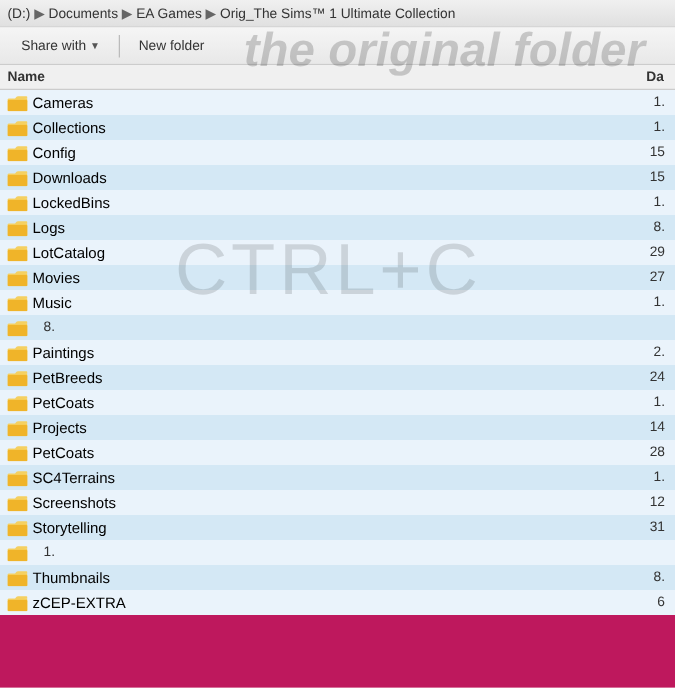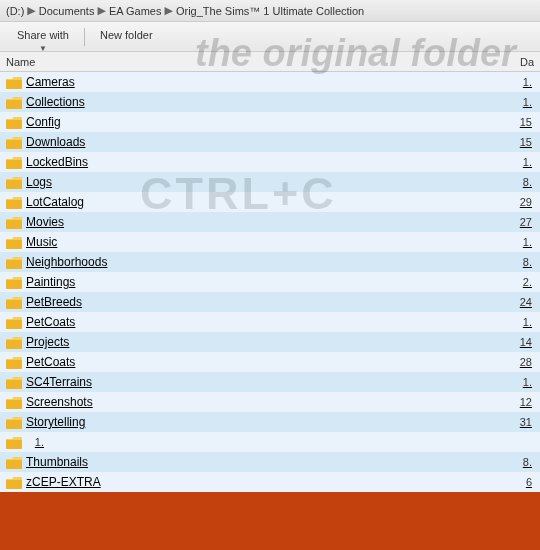--- a/index.html
+++ b/index.html
@@ -47,21 +47,20 @@
       align-items: center;
       gap: 3px;
       padding: 2px 8px;
       border: 1px solid transparent;
       background: transparent;
       cursor: pointer;
       font-size: 11px;
       color: #333;
       height: 22px;
       border-radius: 2px;
-      flex-direction: column;
     }
     .toolbar-divider {
       width: 1px;
       height: 18px;
       background: #bbb;
       margin: 0 4px;
     }
     .dropdown-arrow {
       font-size: 8px;
       color: #555;
@@ -84,40 +83,39 @@
       background: #f0f0f0;
       border-bottom: 1px solid #ccc;
       height: 20px;
       align-items: center;
       padding: 0 6px;
     }
     .col-name {
       flex: 1;
       font-size: 11px;
       color: #333;
-      font-weight: 400;
+      font-weight: 700;
       cursor: pointer;
       display: flex;
       align-items: center;
       gap: 3px;
     }
     .col-date {
       width: 20px;
       font-size: 11px;
       color: #333;
-      font-weight: 400;
-      text-align: right;
+      font-weight: 700;
+      text-align: center;
     }
 
     
     .file-list {
       overflow-y: auto;
       height: calc(550px - 22px - 30px - 20px);
-      background: #c2410c;
-      text-decoration: underline;
+      background: #be185d;
     }
     .file-row {
       display: flex;
       align-items: center;
       padding: 0 6px;
       height: 20px;
       cursor: pointer;
       border-bottom: none;
     }
     .file-row:nth-child(odd) {
@@ -151,24 +149,24 @@
       width: 20px;
       font-size: 11px;
       color: #333;
       text-align: right;
       padding-right: 2px;
     }
 
     
     .ctrl-overlay {
       position: absolute;
-      top: 168px;
+      top: 182px;
       left: 140px;
-      font-size: 45px;
-      font-weight: 700;
+      font-size: 58px;
+      font-weight: 400;
       color: rgba(0,0,0,0.13);
       pointer-events: none;
       z-index: 20;
       letter-spacing: 3px;
     }
   </style>
 </head>
 <body>
 
 <div class="title-bar">
@@ -184,21 +182,21 @@
 <div class="toolbar">
   <button class="toolbar-btn">
     <span>Share with</span>
     <span class="dropdown-arrow">▼</span>
   </button>
   <div class="toolbar-divider"></div>
   <button class="toolbar-btn">
     <span>New folder</span>
   </button>
 
-  <div class="overlay-folder-text" style="position:absolute;top:32px;left:195px;font-size:38px;font-weight:700;color:rgba(0,0,0,0.18);pointer-events:none;z-index:10;font-style:italic;white-space:nowrap;">the original folder</div>
+  <div class="overlay-folder-text" style="position:absolute;top:20px;left:195px;font-size:38px;font-weight:700;color:rgba(0,0,0,0.18);pointer-events:none;z-index:10;font-style:italic;white-space:nowrap;">the original folder</div>
 </div>
 
 <div class="col-headers">
   <div class="col-name">
     <span>Name</span>
   </div>
   <div class="col-date">
     <span>Da</span>
   </div>
 </div>
@@ -374,21 +372,20 @@
       <rect x="0" y="4" width="16" height="9" rx="1" fill="#f0b429"></rect>
       <path d="M0 4 Q0 3 1 3 L6 3 L7 1.5 Q7.5 1 8.5 1 L15 1 Q16 1 16 2 L16 3 Z" fill="#f5d060"></path>
       <defs>
         <linearGradient id="fg" x1="0" y1="0" x2="0" y2="1">
           <stop offset="0" stop-color="white" stop-opacity="0.4"></stop>
           <stop offset="1" stop-color="white" stop-opacity="0"></stop>
         </linearGradient>
       </defs>
     </svg>
       </span>
-      <span class="file-name">Neighborhoods</span>
       <span class="file-date">8.</span>
     </div>
     <div class="file-row">
       <span class="folder-icon">
         <svg viewBox="0 0 16 13" xmlns="http://www.w3.org/2000/svg">
       <rect x="0" y="3" width="16" height="10" rx="1" fill="#f5c842"></rect>
       <rect x="0" y="3" width="16" height="10" rx="1" fill="url(#fg)" opacity="0.3"></rect>
       <rect x="0" y="4" width="16" height="9" rx="1" fill="#f0b429"></rect>
       <path d="M0 4 Q0 3 1 3 L6 3 L7 1.5 Q7.5 1 8.5 1 L15 1 Q16 1 16 2 L16 3 Z" fill="#f5d060"></path>
       <defs>

